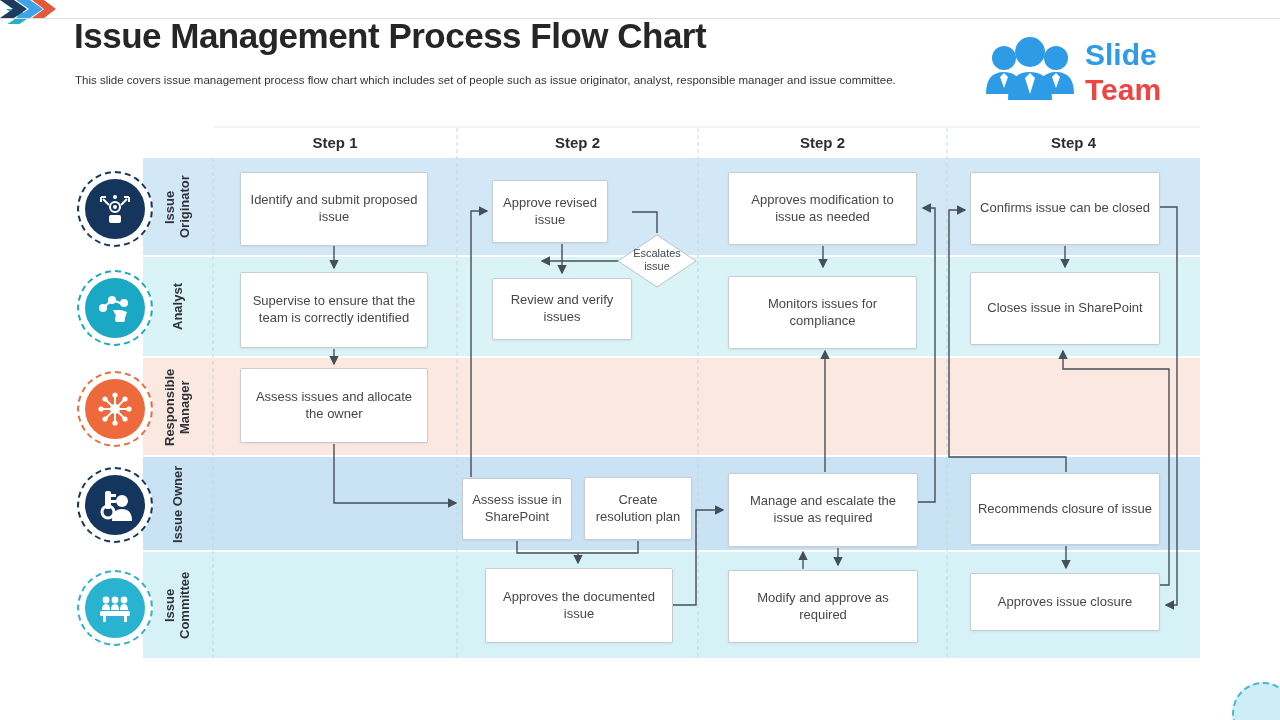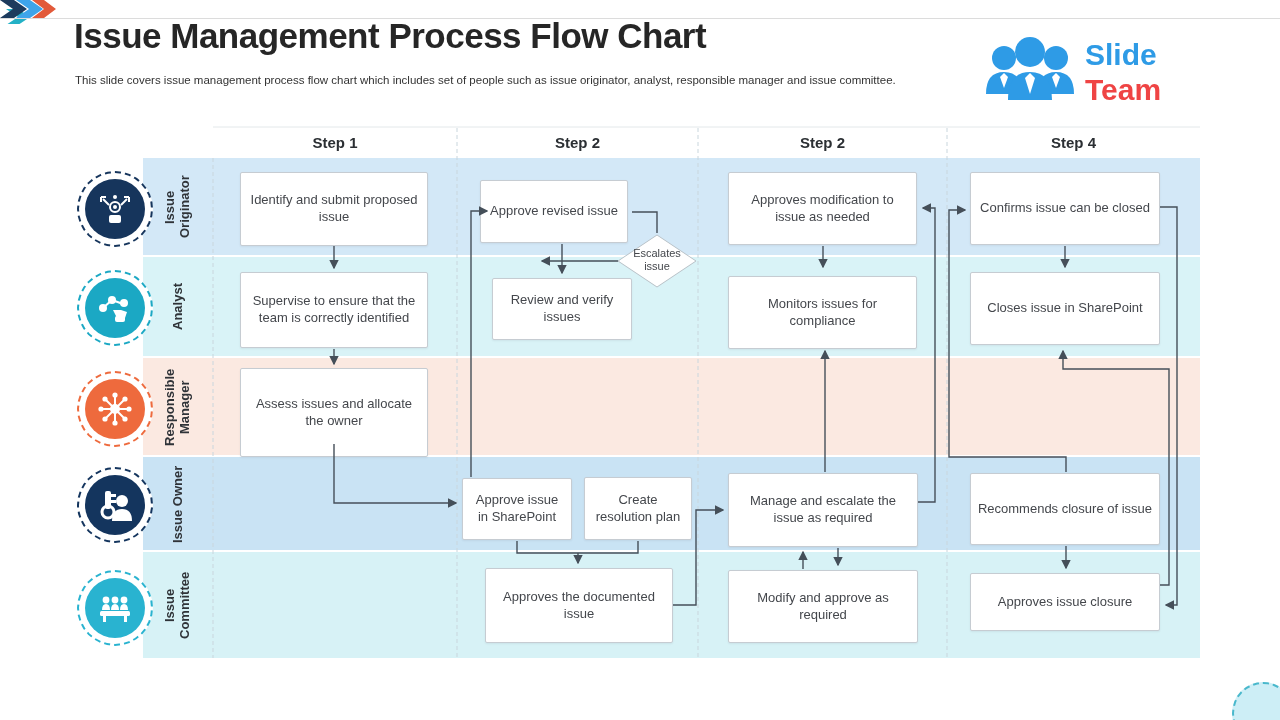--- a/index.html
+++ b/index.html
@@ -193,25 +193,25 @@
         <path d="M25,22 Q25,16 29,16 Q33,16 33,22 Z"></path>
         <rect x="5" y="23" width="30" height="5" rx="1.5"></rect>
         <rect x="8" y="28" width="3" height="6"></rect>
           <rect x="29" y="28" width="3" height="6"></rect>
       </g>
     </svg>
   </div>
 </div>
 
 <div class="node" style="left:240px;top:172px;width:188px;height:74px;">Identify and submit proposed issue</div>
-<div class="node" style="left:480px;top:180px;width:148px;height:63px;">Approve revised issue</div>
+<div class="node" style="left:492px;top:180px;width:116px;height:63px;">Approve revised issue</div>
 <div class="node" style="left:492px;top:278px;width:140px;height:62px;">Review and verify issues</div>
 <div class="node" style="left:240px;top:272px;width:188px;height:76px;">Supervise to ensure that the team is correctly identified</div>
-<div class="node" style="left:240px;top:368px;width:188px;height:89px;">Assess issues and allocate the owner</div>
-<div class="node" style="left:462px;top:478px;width:110px;height:62px;">Approve issue in SharePoint</div>
+<div class="node" style="left:240px;top:368px;width:188px;height:75px;">Assess issues and allocate the owner</div>
+<div class="node" style="left:462px;top:478px;width:110px;height:62px;">Assess issue in SharePoint</div>
 <div class="node" style="left:584px;top:477px;width:108px;height:63px;">Create resolution plan</div>
 <div class="node" style="left:485px;top:568px;width:188px;height:75px;">Approves the documented issue</div>
 <div class="node" style="left:728px;top:473px;width:190px;height:74px;">Manage and escalate the issue as required</div>
 <div class="node" style="left:728px;top:570px;width:190px;height:73px;">Modify and approve as required</div>
 <div class="node" style="left:728px;top:172px;width:189px;height:73px;">Approves modification to issue as needed</div>
 <div class="node" style="left:728px;top:276px;width:189px;height:73px;">Monitors issues for compliance</div>
 <div class="node" style="left:970px;top:172px;width:190px;height:73px;">Confirms issue can be closed</div>
 <div class="node" style="left:970px;top:272px;width:190px;height:73px;">Closes issue in SharePoint</div>
 <div class="node" style="left:970px;top:473px;width:190px;height:72px;">Recommends closure of issue</div>
 <div class="node" style="left:970px;top:573px;width:190px;height:58px;">Approves issue closure</div>

